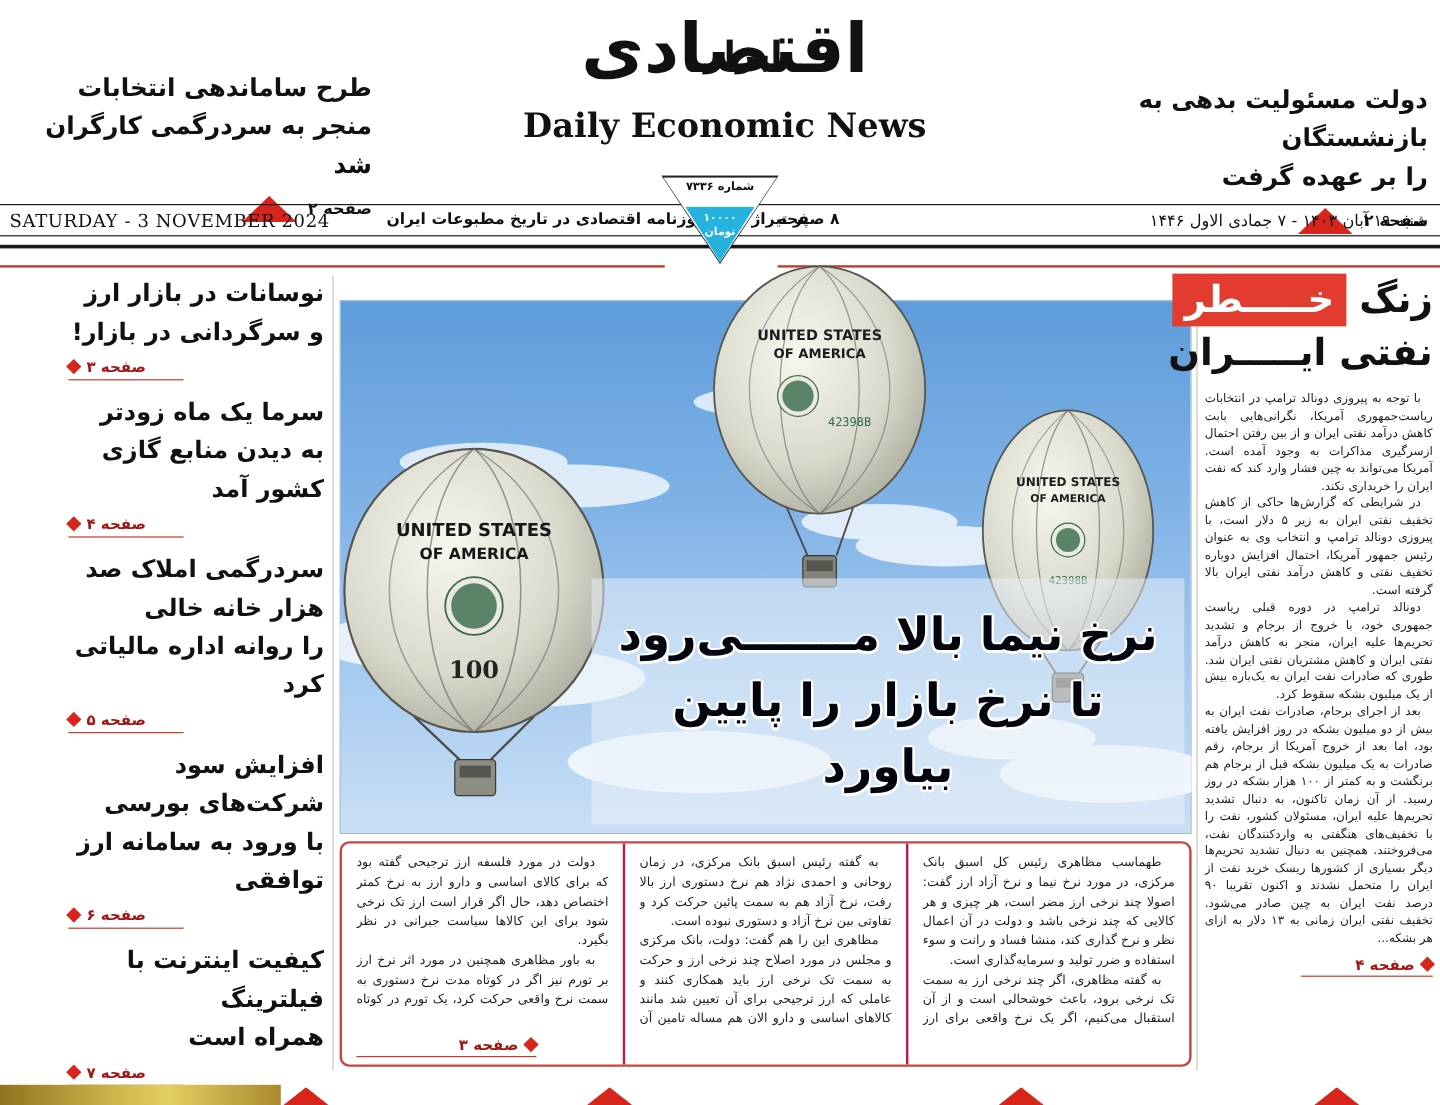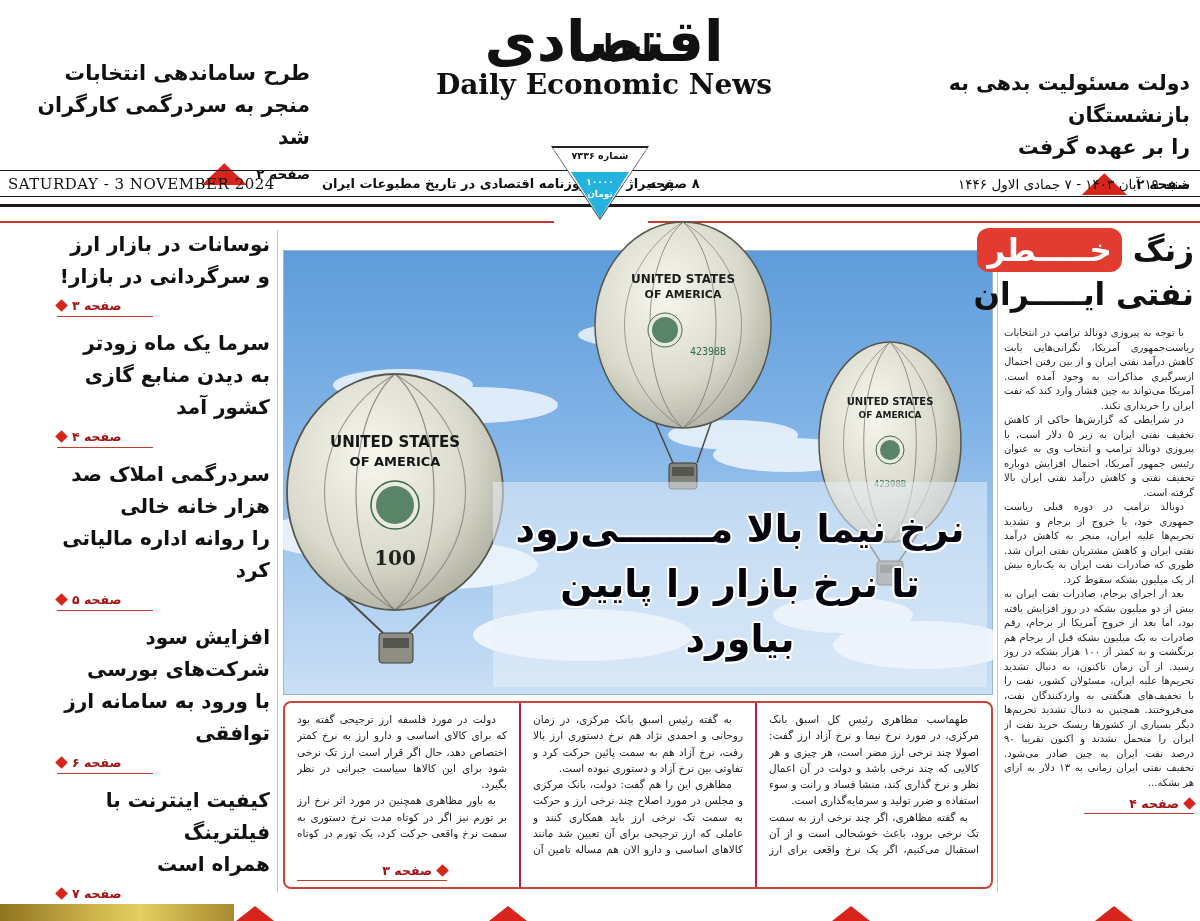--- a/index.html
+++ b/index.html
@@ -3,21 +3,21 @@
 <meta charset="utf-8">
 <style>
   html,body{margin:0;padding:0;background:#e8e8e8;}
   .page{position:relative;width:1200px;height:921px;background:#fff;overflow:hidden;
         font-family:"DejaVu Sans",sans-serif;color:#111;margin:0 auto;}
 
   
   .masthead{position:absolute;top:14px;left:408px;width:392px;text-align:center;direction:rtl;}
   .masthead-main{font-size:57px;font-weight:700;line-height:.95;letter-spacing:-3px;}
   .masthead-small{position:absolute;top:14px;right:148px;font-size:29px;font-weight:700;}
-  .masthead-sub{font-family:"DejaVu Serif",serif;font-size:28px;font-weight:700;direction:ltr;margin-top:0;}
+  .masthead-sub{font-family:"DejaVu Serif",serif;font-size:28px;font-weight:700;direction:ltr;margin-top:20px;}
 
   
   .top-story{position:absolute;direction:rtl;text-align:right;}
   .ts-left{top:58px;left:14px;width:296px;}
   .ts-right{top:68px;left:856px;width:334px;}
   .ts-title{font-size:20.5px;font-weight:700;line-height:1.55;}
   .page-ref-tri{direction:ltr;display:flex;align-items:center;gap:9px;margin-top:10px;width:fit-content;}
   .ts-left .page-ref-tri{margin-left:20px;}
   .tri-icon{width:46px;height:22px;background:#d8251c;clip-path:polygon(50% 0,100% 100%,0 100%);}
   .ref-lbl{font-size:13.5px;font-weight:700;color:#111;}
@@ -74,21 +74,21 @@
   .bb-col{flex:1 1 0;padding:8px 12px;box-sizing:border-box;position:relative;}
   .bb-col.sep{border-left:2px solid #be185d;}
   .bb-col p{margin:0;font-size:10.5px;line-height:1.55;text-align:justify;text-indent:11px;color:#1d1d1d;}
   .bb-text{max-height:148px;overflow:hidden;}
   .bb-ref{position:absolute;left:12px;bottom:6px;direction:rtl;display:flex;align-items:center;gap:6px;
           border-bottom:1.5px solid #c63b2f;padding-bottom:2px;width:150px;}
 
   
   .right-col{position:absolute;top:228px;left:1004px;width:190px;direction:rtl;}
   .rc-title{font-size:31px;font-weight:900;line-height:1.42;text-align:right;white-space:nowrap;}
-  .rc-hl{background:#e23b30;color:#fff;padding:0 10px;display:inline-block;border-radius:12px;}
+  .rc-hl{background:#e23b30;color:#fff;padding:0 10px;display:inline-block;}
   .rc-body{margin-top:10px;max-height:476px;overflow:hidden;}
   .rc-body p{margin:0;font-size:10px;line-height:1.45;text-align:justify;text-indent:10px;color:#1d1d1d;}
   .rc-ref{direction:rtl;display:flex;align-items:center;gap:6px;margin-top:6px;width:110px;
           border-bottom:1.5px solid #c63b2f;padding-bottom:2px;}
 
   
   .gold-strip{position:absolute;left:0;top:904px;width:234px;height:17px;
               background:linear-gradient(90deg,#8f7320,#cdb44a 40%,#e3cf62 60%,#a88a2e);}
   .bt{position:absolute;top:906px;width:38px;height:15px;background:#d8251c;
       clip-path:polygon(50% 0,100% 100%,0 100%);}

